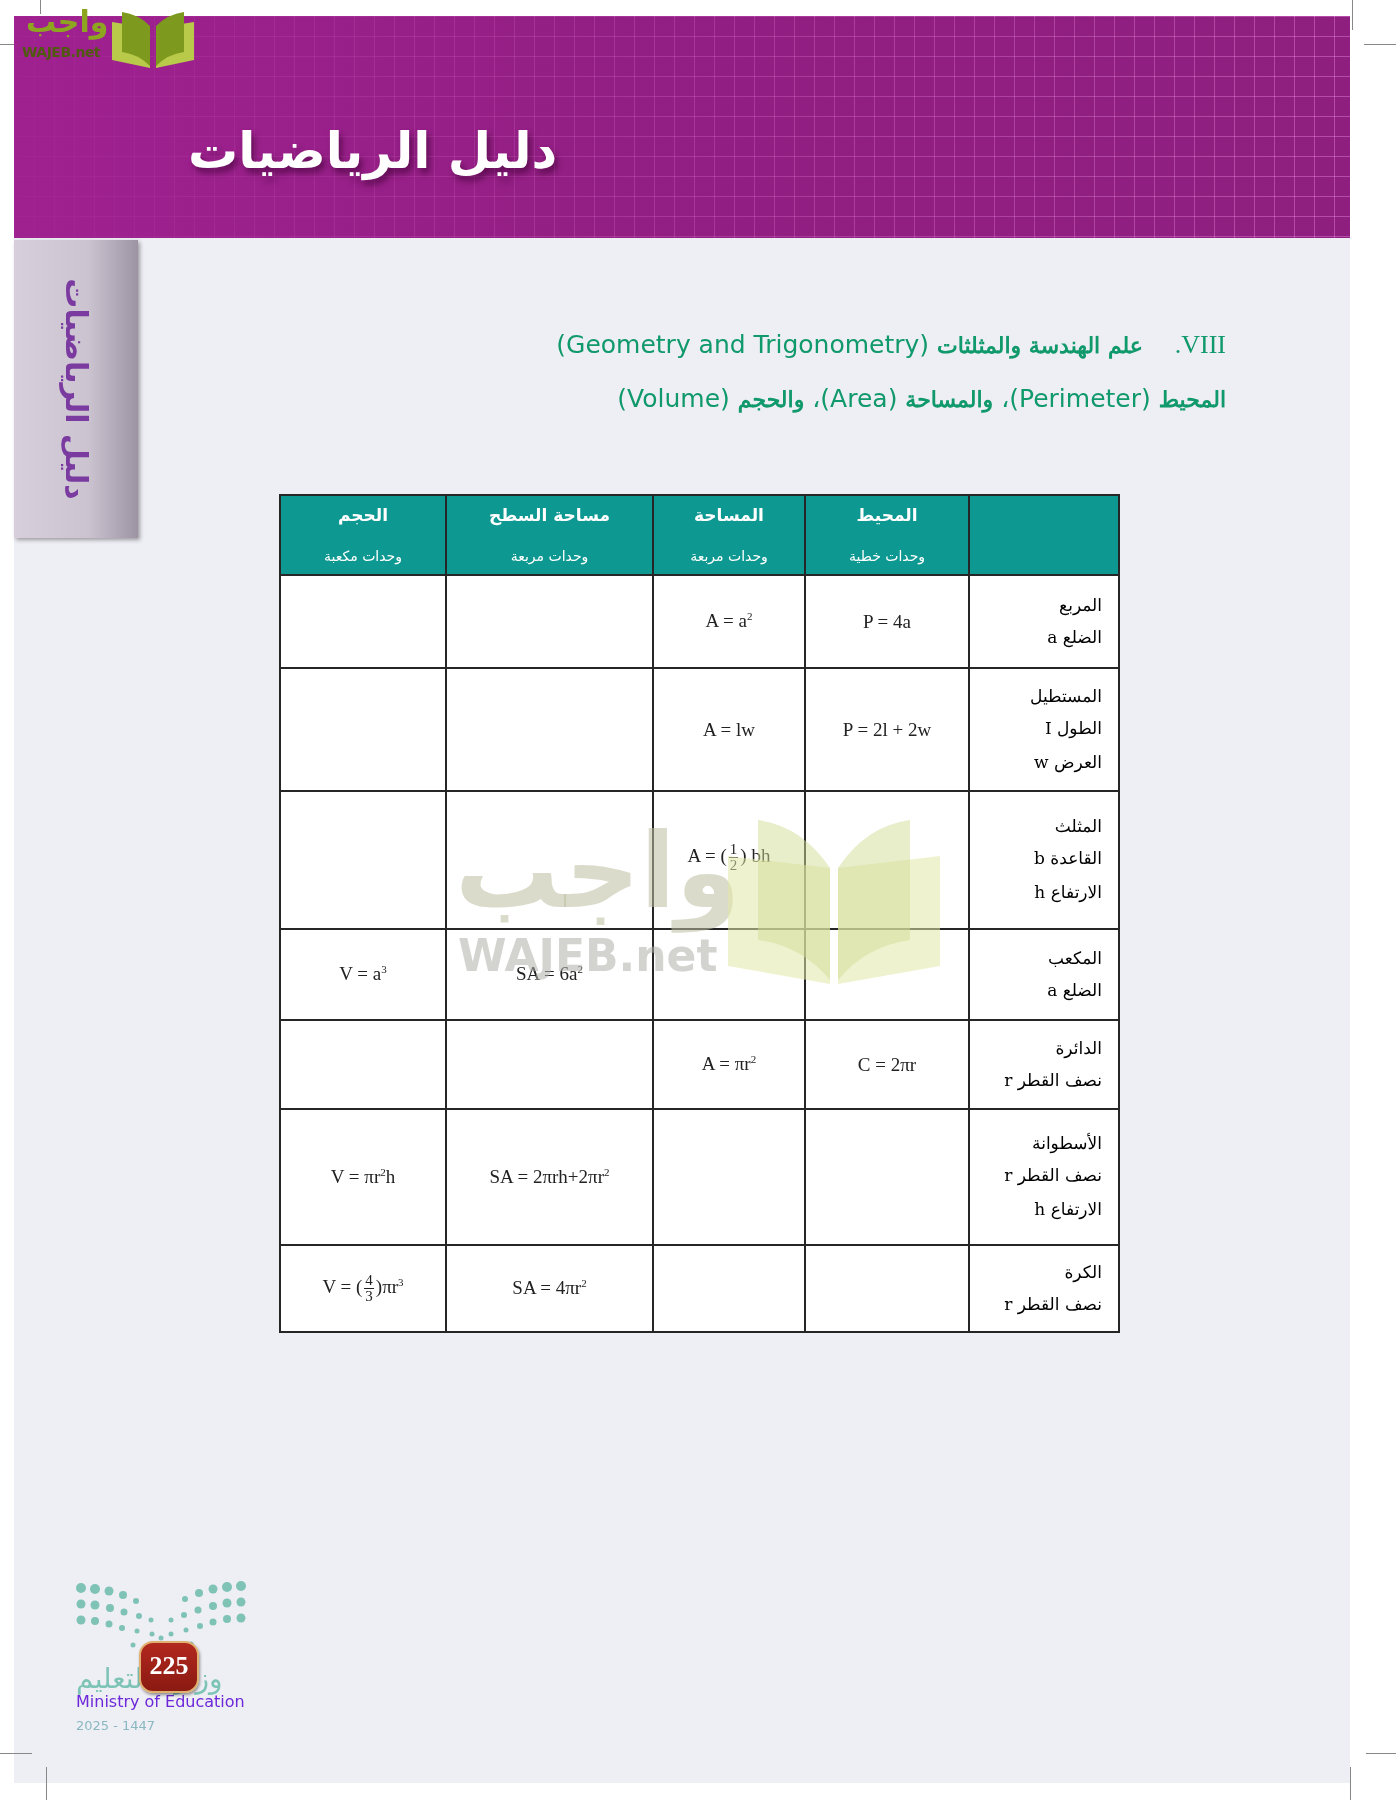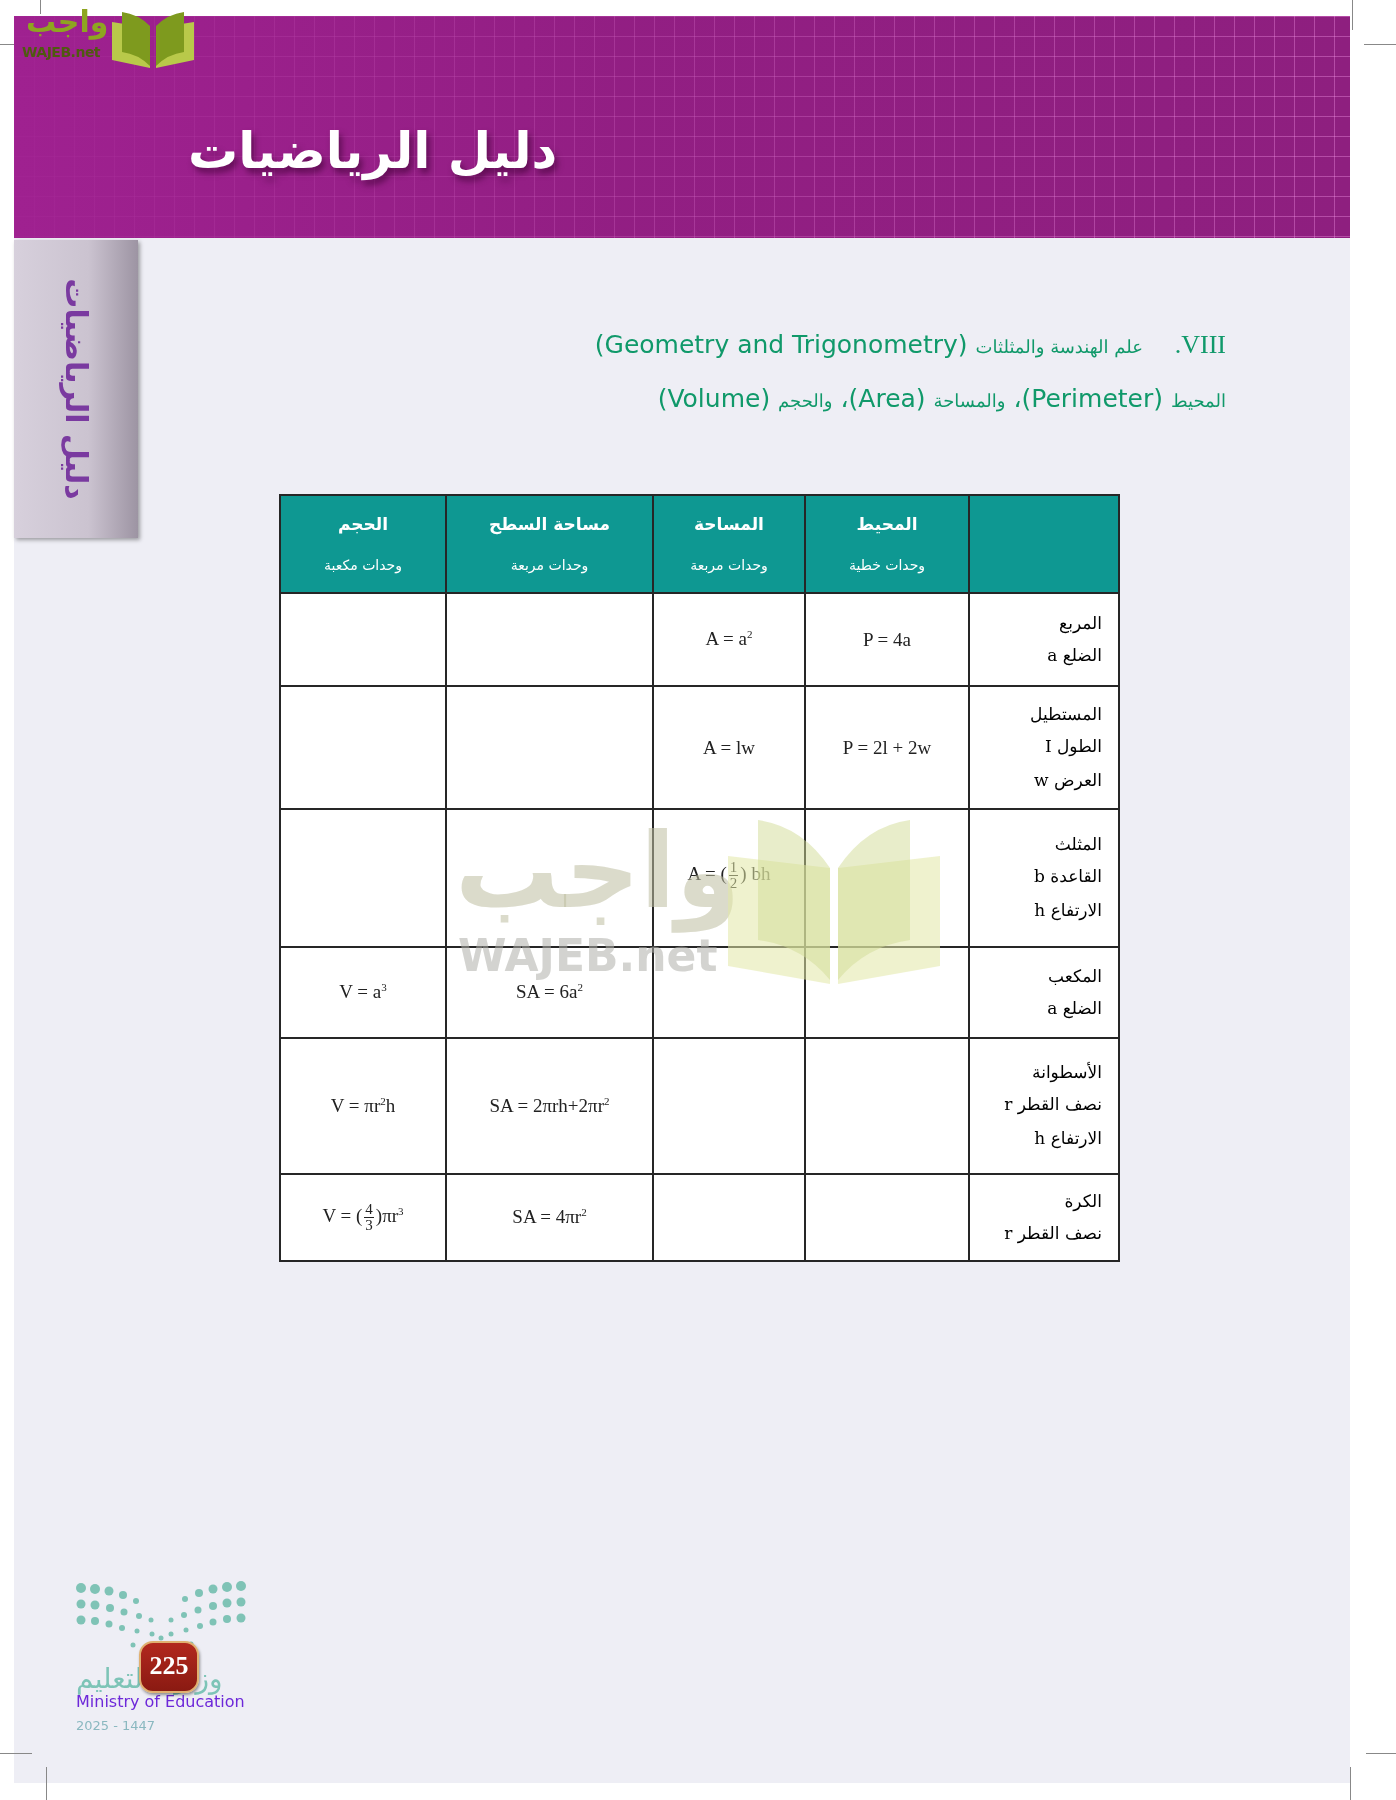--- a/index.html
+++ b/index.html
@@ -15,25 +15,25 @@
   .banner-title { position:absolute; left:188px; top:122px; font-family:"DejaVu Sans", sans-serif; font-weight:bold; font-size:50px; color:#ffffff; direction:rtl; text-shadow: 3px 5px 6px rgba(60,0,50,0.6); }
   .crop { position:absolute; background:#888; }
   .logo { position:absolute; left:10px; top:4px; width:180px; height:64px; }
   .logo-ar { position:absolute; left:16px; top:0px; font-weight:bold; font-size:30px; color:#8ea520; direction:rtl; }
   .logo-en { position:absolute; left:12px; top:40px; font-weight:bold; font-size:14px; color:#4f5a10; letter-spacing:-0.5px; }
   .logo-book { position:absolute; left:98px; top:4px; }
   .side-tab { position:absolute; left:14px; top:240px; width:124px; height:298px;
     background: linear-gradient(90deg,#d7d0dc 0%,#cbc3d0 60%,#9d94a3 100%); box-shadow: 2px 2px 4px rgba(0,0,0,0.35); }
   .side-tab-label { position:absolute; left:62px; top:149px; transform:translate(-50%,-50%) rotate(90deg); white-space:nowrap; font-weight:bold; font-size:30px; color:#7a3aa0; direction:rtl; }
   .heading { position:absolute; right:170px; direction:rtl; font-size:25px; color:#10996a; white-space:nowrap; }
-  .heading .ar { font-family:"DejaVu Serif", serif; font-weight:normal; font-size:18px; }
+  .heading .ar { font-family:"DejaVu Serif", serif; font-weight:bold; font-size:22px; }
   .heading .num { font-family:"Liberation Serif", serif; font-size:26px; }
   .h1 { top:330px; } .h2 { top:384px; }
   table.geo { position:absolute; left:279px; top:494px; border-collapse:collapse; direction:rtl; background:#fff; }
-  table.geo td, table.geo th { border:2px solid #262626; padding:9px; }
+  table.geo td, table.geo th { border:2px solid #262626; padding:0; }
   table.geo th { background:#0e9892; color:#fff; height:78px; vertical-align:middle; text-align:center; font-weight:bold; }
   th .t1 { display:block; font-size:17px; line-height:26px; }
   th .t2 { display:block; font-size:14px; font-weight:normal; line-height:24px; margin-top:16px; }
   td.shape { text-align:right; padding-right:16px !important; vertical-align:middle; font-family:"DejaVu Serif", serif; }
   td.shape .name { display:block; font-weight:normal; font-size:17px; line-height:30px; }
   td.shape .dim { display:block; font-size:17px; line-height:34px; }
   td.f { text-align:center; vertical-align:middle; font-family:"Liberation Serif", serif; font-size:19px; color:#222; direction:ltr; }
   td.f sup { font-size:11px; }
   .frac { display:inline-block; vertical-align:middle; text-align:center; font-size:15px; line-height:15px; margin:0 2px; }
   .frac .n { display:block; border-bottom:1px solid #222; padding:0 1px; }
@@ -166,20 +166,30 @@
     <td class="shape">
           <span class="name">المكعب</span>
           <span class="dim">الضلع a</span>
         </td>
     <td class="f"></td>
     <td class="f"></td>
     <td class="f"><span>SA = 6a</span><sup>2</sup></td>
     <td class="f"><span>V = a</span><sup>3</sup></td>
   </tr>
 
+  <tr style="height:89px">
+    <td class="shape">
+          <span class="name">الدائرة</span>
+          <span class="dim">نصف القطر r</span>
+        </td>
+    <td class="f">C = 2πr</td>
+    <td class="f"><span>A = πr</span><sup>2</sup></td>
+    <td class="f"></td>
+    <td class="f"></td>
+  </tr>
 
   <tr style="height:136px">
     <td class="shape">
           <span class="name">الأسطوانة</span>
           <span class="dim">نصف القطر r</span>
           <span class="dim">الارتفاع h</span>
         </td>
     <td class="f"></td>
     <td class="f"></td>
     <td class="f"><span>SA = 2πrh+2πr</span><sup>2</sup></td>

